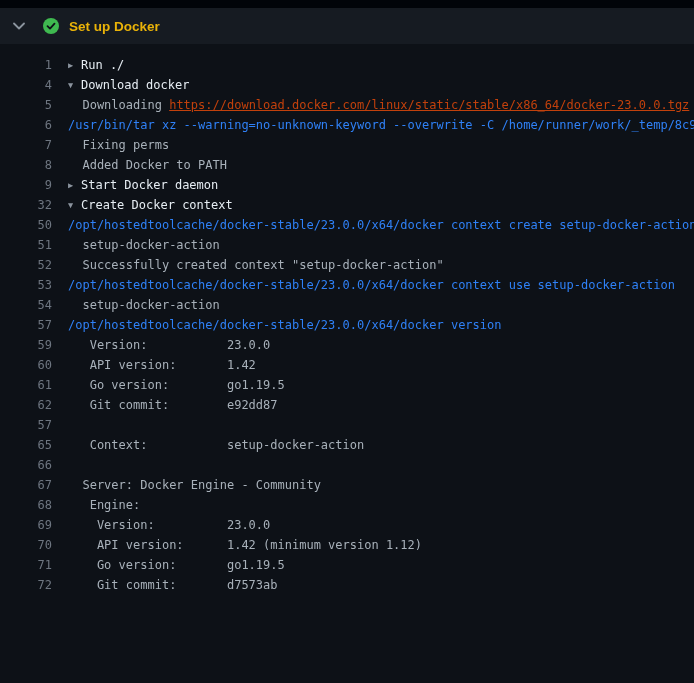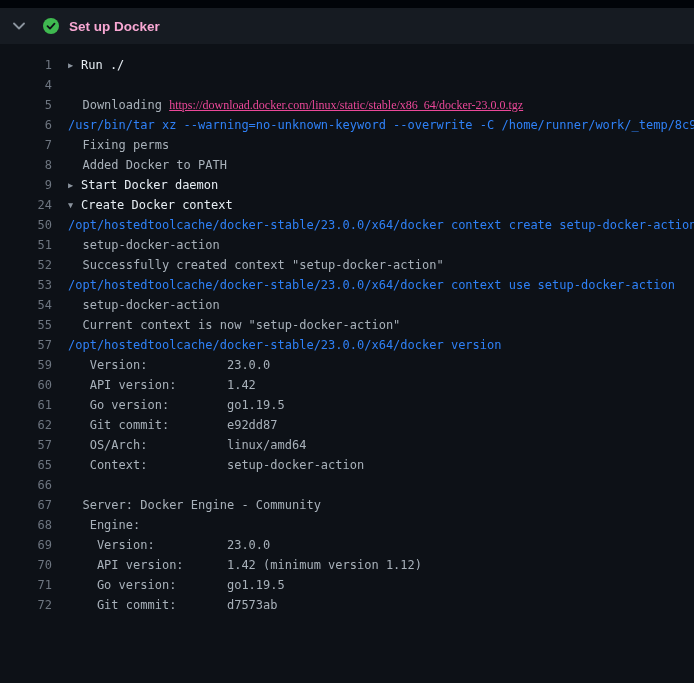--- a/index.html
+++ b/index.html
@@ -12,21 +12,21 @@
   .step-header {
     display:flex; align-items:center;
     height:37px; background:#161b22;
     padding:0 12px; cursor:pointer;
     border-bottom:1px solid #0d1117;
   }
   .chev { width:14px; height:14px; display:flex; align-items:center; justify-content:center; margin-right:17px; }
   .check { width:16px; height:16px; margin-right:10px; }
   .step-title {
     font-family:"Liberation Sans","DejaVu Sans",sans-serif;
-    font-size:13.5px; font-weight:600; color:#f9a8d4;
+    font-size:13.5px; font-weight:600; color:#eab308;
   }
   .log {
     padding-top:10px;
     background:#0d1117;
   }
   .row {
     display:flex; height:20px; line-height:20px;
     font-size:12px; white-space:pre; overflow:hidden;
   }
   .num {
@@ -35,21 +35,21 @@
   }
   .content {
     padding-left:16px; color:#a8b1ba; white-space:pre;
   }
   .content.grp { color:#e6edf3; cursor:pointer; }
   .content.cmd { color:#2f81f7; }
   .tri {
     display:inline-block; width:13px; font-size:8.5px;
     color:#8b949e; vertical-align:1px;
   }
-  .link { text-decoration:underline; cursor:pointer; color:#ec4899;font-family:Liberation Serif, serif; }
+  .link { text-decoration:underline; cursor:pointer; color:#c2410c; }
 </style>
 </head>
 <body>
 
 <div class="page">
   <div class="top-gap"></div>
 
   <div class="step-header">
     <span class="chev">
       <svg width="12" height="8" viewBox="0 0 12 8">
@@ -60,39 +60,38 @@
       <svg width="16" height="16" viewBox="0 0 16 16">
         <circle cx="8" cy="8" r="8" fill="#3fb950"></circle>
         <path d="M4.5 8.2 L7 10.6 L11.5 5.6" fill="none" stroke="#0d1117" stroke-width="1.8" stroke-linecap="round" stroke-linejoin="round"></path>
       </svg>
     </span>
     <span class="step-title">Set up Docker</span>
   </div>
 
   <div class="log">
       <div class="row"><span class="num">1</span><span class="content grp"><span class="tri">▶</span>Run ./</span></div>
-      <div class="row"><span class="num">4</span></div>
+      <div class="row"><span class="num">4</span><span class="content grp"><span class="tri">▼</span>Download docker</span></div>
       <div class="row"><span class="num">5</span><span class="content">  Downloading <span class="link">https://download.docker.com/linux/static/stable/x86_64/docker-23.0.0.tgz</span></span></div>
       <div class="row"><span class="num">6</span><span class="content cmd">/usr/bin/tar xz --warning=no-unknown-keyword --overwrite -C /home/runner/work/_temp/8c9</span></div>
       <div class="row"><span class="num">7</span><span class="content">  Fixing perms</span></div>
       <div class="row"><span class="num">8</span><span class="content">  Added Docker to PATH</span></div>
       <div class="row"><span class="num">9</span><span class="content grp"><span class="tri">▶</span>Start Docker daemon</span></div>
-      <div class="row"><span class="num">24</span><span class="content grp"><span class="tri">▼</span>Create Docker context</span></div>
+      <div class="row"><span class="num">32</span><span class="content grp"><span class="tri">▼</span>Create Docker context</span></div>
       <div class="row"><span class="num">50</span><span class="content cmd">/opt/hostedtoolcache/docker-stable/23.0.0/x64/docker context create setup-docker-action</span></div>
       <div class="row"><span class="num">51</span><span class="content">  setup-docker-action</span></div>
       <div class="row"><span class="num">52</span><span class="content">  Successfully created context "setup-docker-action"</span></div>
       <div class="row"><span class="num">53</span><span class="content cmd">/opt/hostedtoolcache/docker-stable/23.0.0/x64/docker context use setup-docker-action</span></div>
       <div class="row"><span class="num">54</span><span class="content">  setup-docker-action</span></div>
-      <div class="row"><span class="num">55</span><span class="content">  Current context is now "setup-docker-action"</span></div>
       <div class="row"><span class="num">57</span><span class="content cmd">/opt/hostedtoolcache/docker-stable/23.0.0/x64/docker version</span></div>
       <div class="row"><span class="num">59</span><span class="content">   Version:           23.0.0</span></div>
       <div class="row"><span class="num">60</span><span class="content">   API version:       1.42</span></div>
       <div class="row"><span class="num">61</span><span class="content">   Go version:        go1.19.5</span></div>
       <div class="row"><span class="num">62</span><span class="content">   Git commit:        e92dd87</span></div>
-      <div class="row"><span class="num">57</span><span class="content">   OS/Arch:           linux/amd64</span></div>
+      <div class="row"><span class="num">57</span></div>
       <div class="row"><span class="num">65</span><span class="content">   Context:           setup-docker-action</span></div>
       <div class="row"><span class="num">66</span><span class="content"></span></div>
       <div class="row"><span class="num">67</span><span class="content">  Server: Docker Engine - Community</span></div>
       <div class="row"><span class="num">68</span><span class="content">   Engine:</span></div>
       <div class="row"><span class="num">69</span><span class="content">    Version:          23.0.0</span></div>
       <div class="row"><span class="num">70</span><span class="content">    API version:      1.42 (minimum version 1.12)</span></div>
       <div class="row"><span class="num">71</span><span class="content">    Go version:       go1.19.5</span></div>
       <div class="row"><span class="num">72</span><span class="content">    Git commit:       d7573ab</span></div>
     </div>
 </div>

